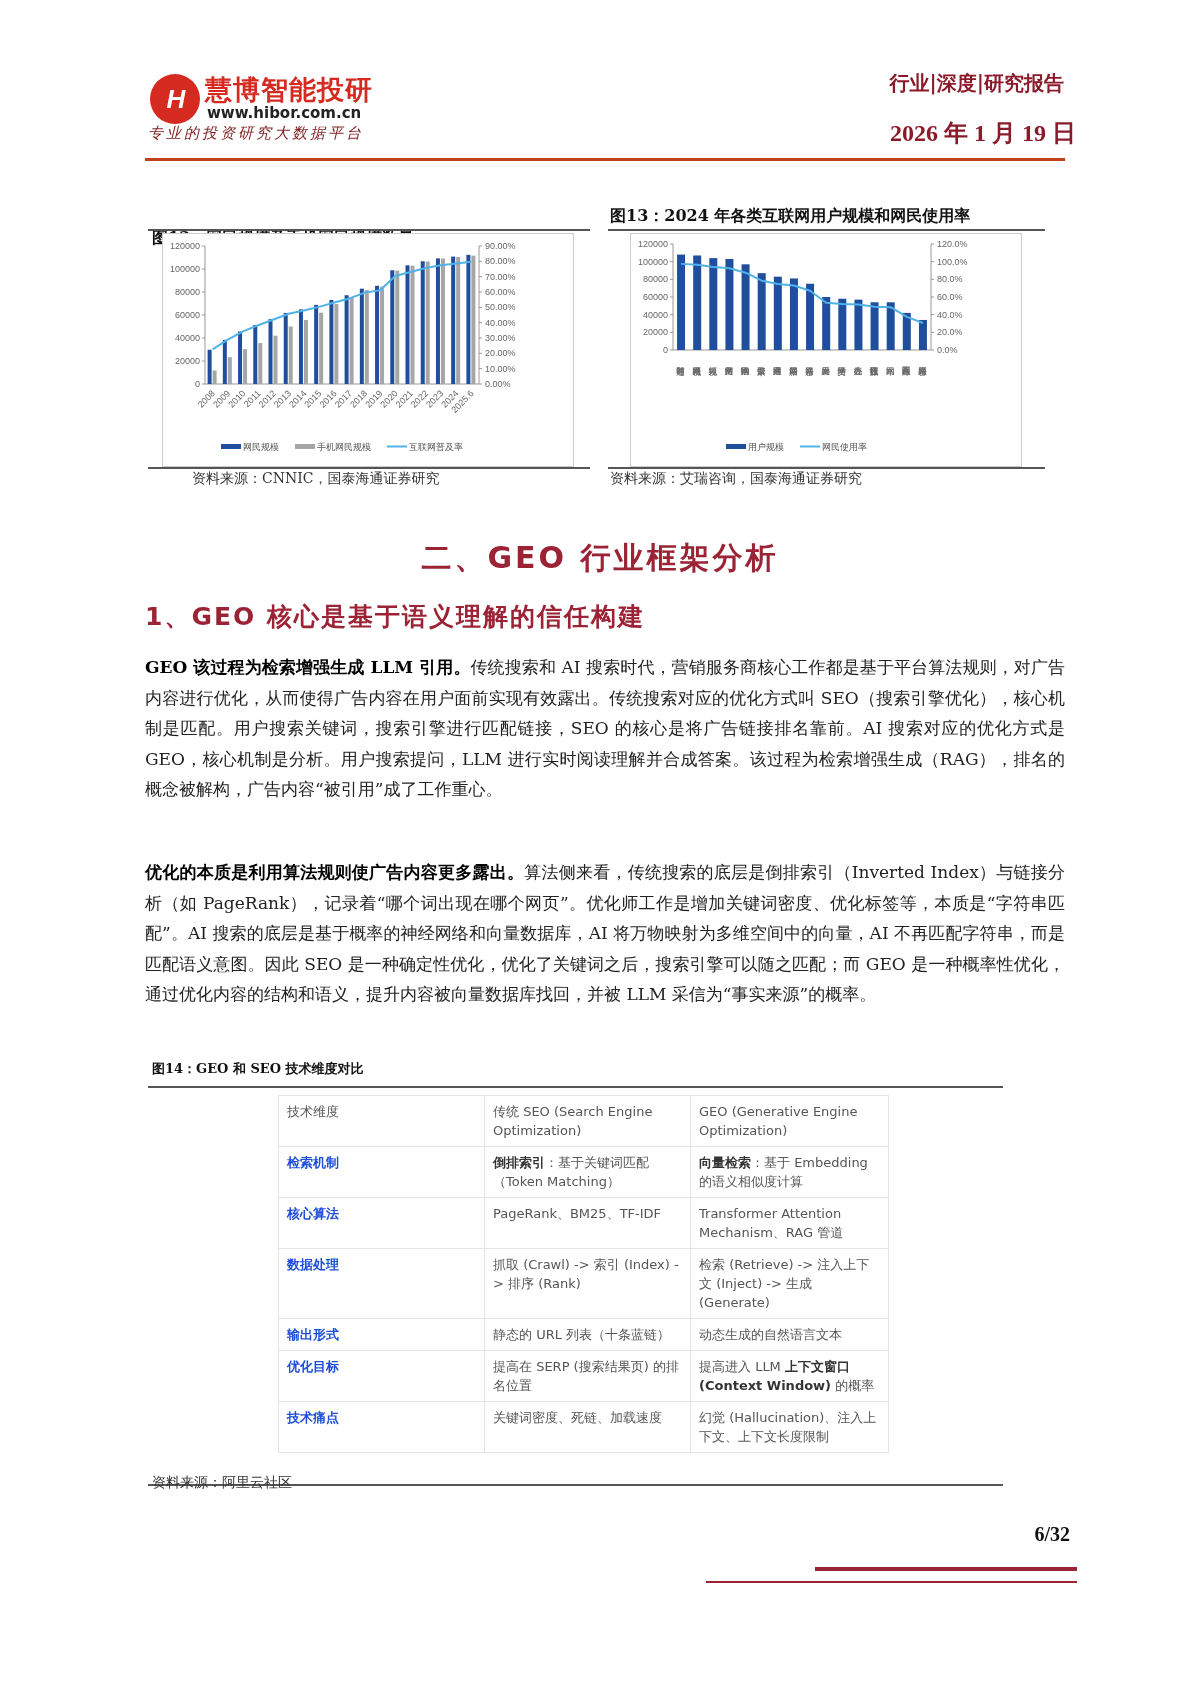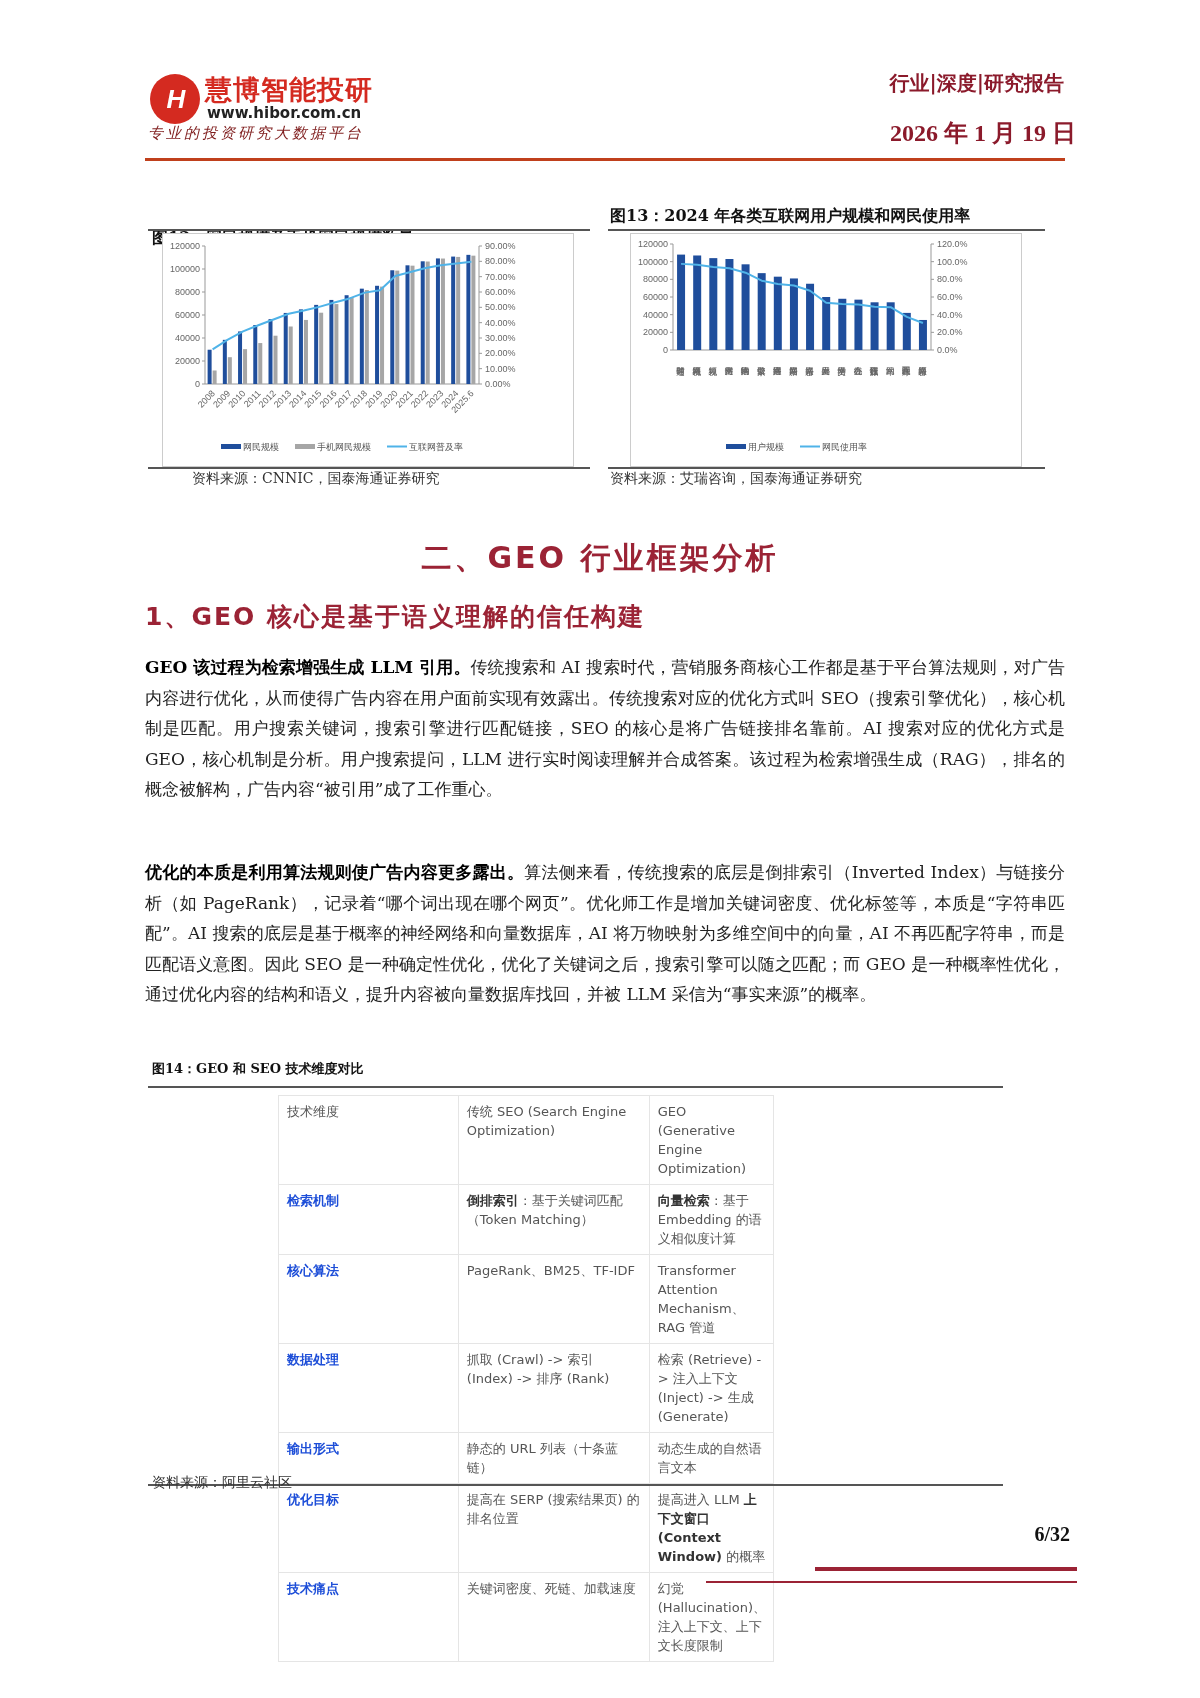--- a/index.html
+++ b/index.html
@@ -19,21 +19,21 @@
   .fig-box{border:1px solid #ccc;background:#fff;}
   .src{font:14px "DejaVu Serif",serif;color:#333;}
   .axis-t{font:9px "Liberation Sans",sans-serif;fill:#666;}
   .legend-t{font:9px "DejaVu Sans",sans-serif;fill:#555;}
   
   .h1{left:0;width:1200px;top:538px;text-align:center;font:bold 30px "DejaVu Sans",sans-serif;color:#9b2335;letter-spacing:3px;}
   .h2{left:145px;top:600px;font:bold 25px "DejaVu Sans",sans-serif;color:#9b2335;letter-spacing:2px;}
   .para{left:145px;width:920px;font:17px/30.5px "DejaVu Serif","Liberation Serif",serif;color:#222;text-align:justify;}
   .para b{font-weight:bold;color:#000;}
   
-  .cmp{left:278px;top:1095px;width:496px;border-collapse:collapse;font:13px/19px "DejaVu Sans",sans-serif;color:#555;}
+  .cmp{left:278px;top:1095px;width:611px;border-collapse:collapse;font:13px/19px "DejaVu Sans",sans-serif;color:#555;}
   .cmp td{border:1px solid #e5e5e5;vertical-align:top;padding:6px 7px 6px 8px;}
   .cmp td.k{font-weight:bold;color:#1d4ed8;width:190px;}
   .cmp td.c2{width:190px;margin-left:20px;}
   .cmp strong{color:#333;}
   .page-no{right:130px;top:1523px;font:bold 20px "Liberation Serif",serif;color:#111;}
   .foot-thick{left:815px;top:1567px;width:262px;height:4px;background:#9b2335;}
   .foot-thin{left:706px;top:1581px;width:371px;height:2px;background:#9b2335;}
 </style>
 </head>
 <body>

